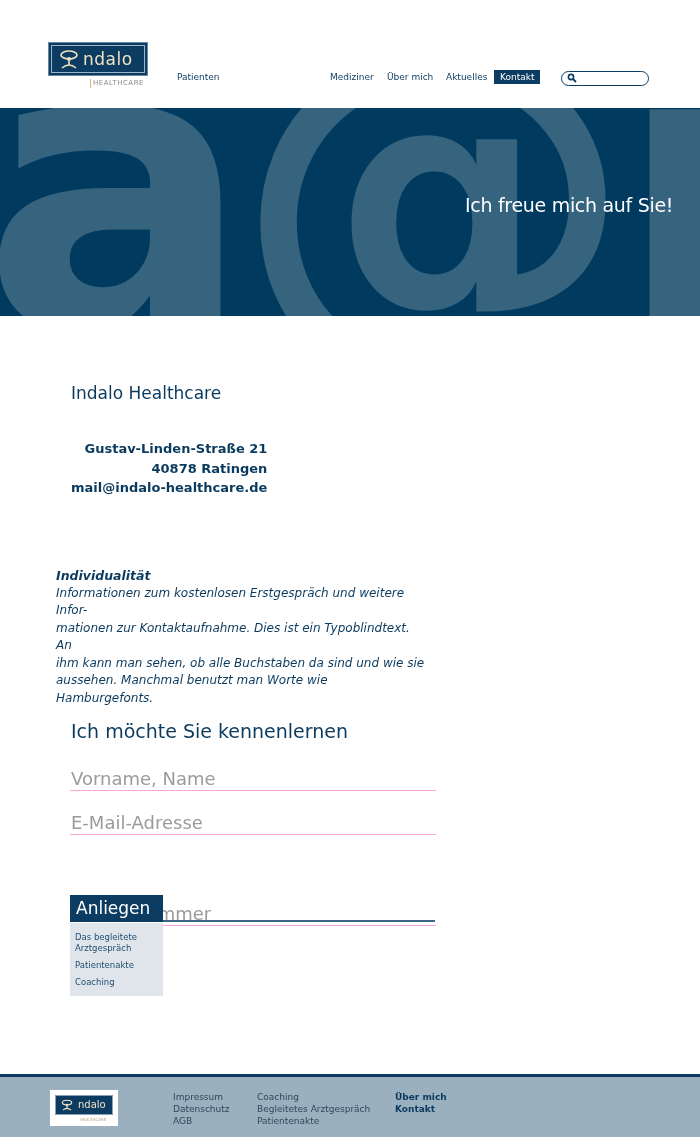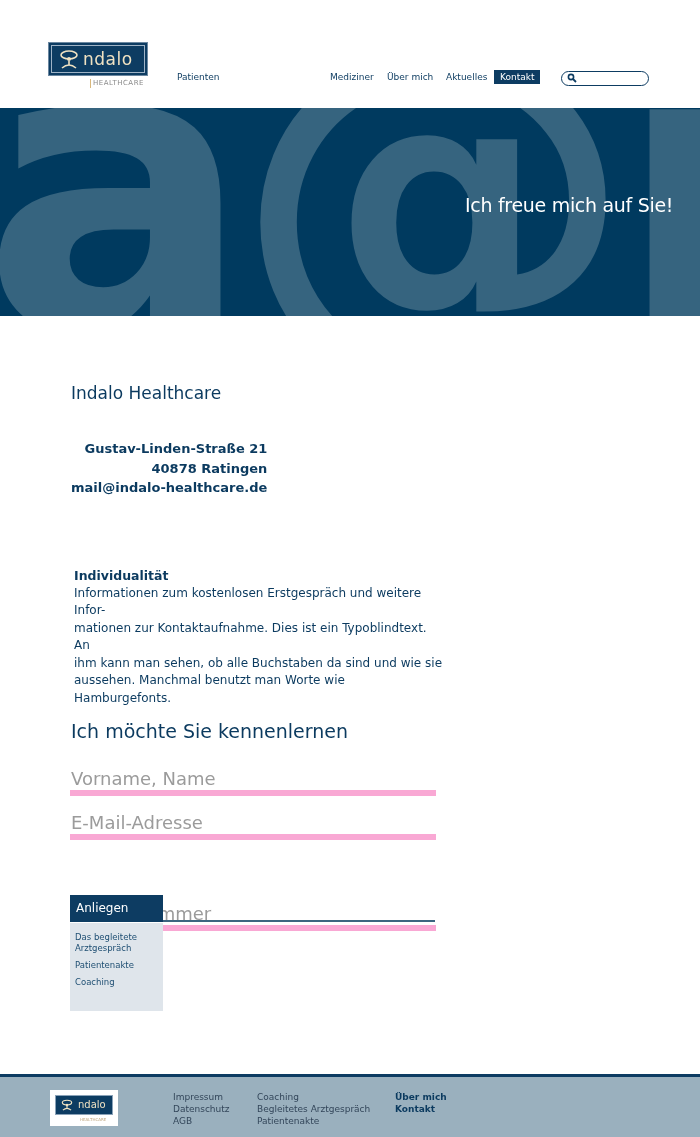--- a/index.html
+++ b/index.html
@@ -22,30 +22,30 @@
 
   
   .hero { left:0; top:108px; width:700px; height:208px; background:#003a5f; overflow:hidden; }
   .hero-letters { position:absolute; left:-18px; top:-118px; font-size:400px; font-weight:bold; color:#36647f; font-family:"DejaVu Sans", sans-serif; letter-spacing:-18px; white-space:nowrap; line-height:1; }
   .hero-title { position:absolute; left:465px; top:86px; font-size:19px; color:#ffffff; font-family:"DejaVu Sans", sans-serif; letter-spacing:-0.3px; }
 
   
   .contact-name { left:71px; top:382px; font-size:17px; line-height:23px; color:#0b3a5f; }
   .contact-addr { left:71px; top:439px; font-size:13px; font-weight:bold; line-height:19.5px; color:#0b3a5f;text-align:right; }
 
-  .info { left:74px; top:567px; width:370px; font-size:12px; line-height:17.5px; color:#0b3a5f; }
+  .info { left:56px; top:567px; width:370px; font-size:12px; line-height:17.5px; color:#0b3a5f;font-style:italic; }
   .info-title { font-weight:bold; font-size:12.5px; }
 
   .form-title { left:71px; top:720px; font-size:19px; color:#0b3a5f; }
-  .field { left:70px; width:365px; height:24px; border:none; border-bottom:6px solid #f9a8d4; background:transparent; font-size:18px; color:#999; font-family:"DejaVu Sans", sans-serif; padding:0 0 0 1px; outline:none; }
+  .field { left:70px; width:365px; height:24px; border:none; border-bottom:1px solid #f9a8d4; background:transparent; font-size:18px; color:#999; font-family:"DejaVu Sans", sans-serif; padding:0 0 0 1px; outline:none; }
   .field::placeholder { color:#9b9b9b; }
 
-  .select-label { left:70px; top:895px; width:93px; height:27px; background:#0d3c62; color:#fff; font-size:12px; line-height:27px; padding-left:6px; box-sizing:border-box; }
+  .select-label { left:70px; top:895px; width:93px; height:27px; background:#0d3c62; color:#fff; font-size:17px; line-height:27px; padding-left:6px; box-sizing:border-box; }
   .select-line { left:163px; top:920px; width:272px; height:2px; background:#3b6580; }
-  .select-list { left:70px; top:923px; width:93px; height:88px; background:#dfe5eb; }
+  .select-list { left:70px; top:923px; width:93px; height:73px; background:#dfe5eb; }
   .opt { position:absolute; left:5px; font-size:8.5px; color:#1e4e72; line-height:10.5px; cursor:pointer; }
 
   
   .footer { left:0; top:1074px; width:700px; height:63px; background:#9ab0be; border-top:3px solid #0d3c62; box-sizing:border-box; }
   .f-logo { position:absolute; left:50px; top:13px; width:68px; height:36px; background:#fff; }
   .f-logo-box { position:absolute; left:5px; top:5px; width:58px; height:20px; background:#0d3c62; border:1px solid #8aa2b8; box-sizing:border-box; }
   .f-logo-word { position:absolute; left:22px; top:3px; font-size:10px; color:#f0e2c2; }
   .f-logo-sub { position:absolute; left:30px; top:27px; font-size:4px; color:#bba27a; }
   .f-col { position:absolute; top:14px; font-size:9px; line-height:12px; color:#33465a; }
   .f-col div { cursor:pointer; }

